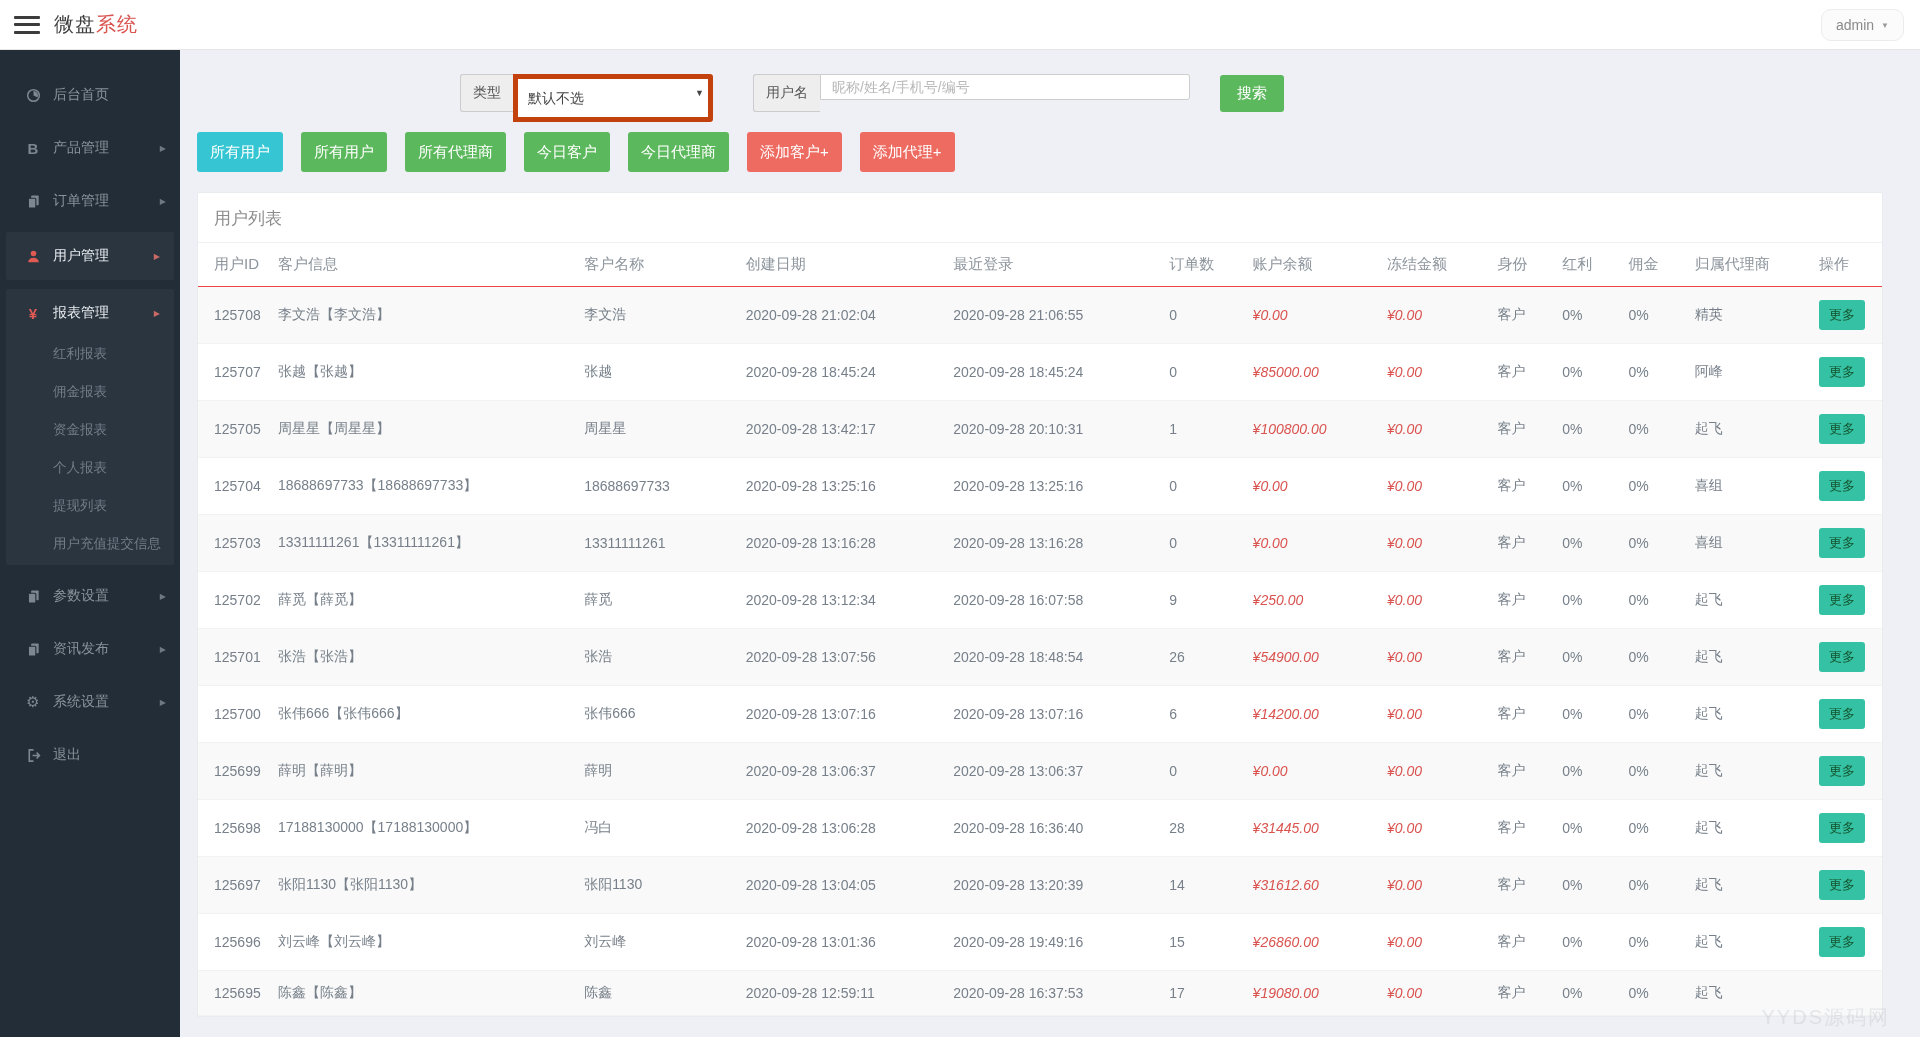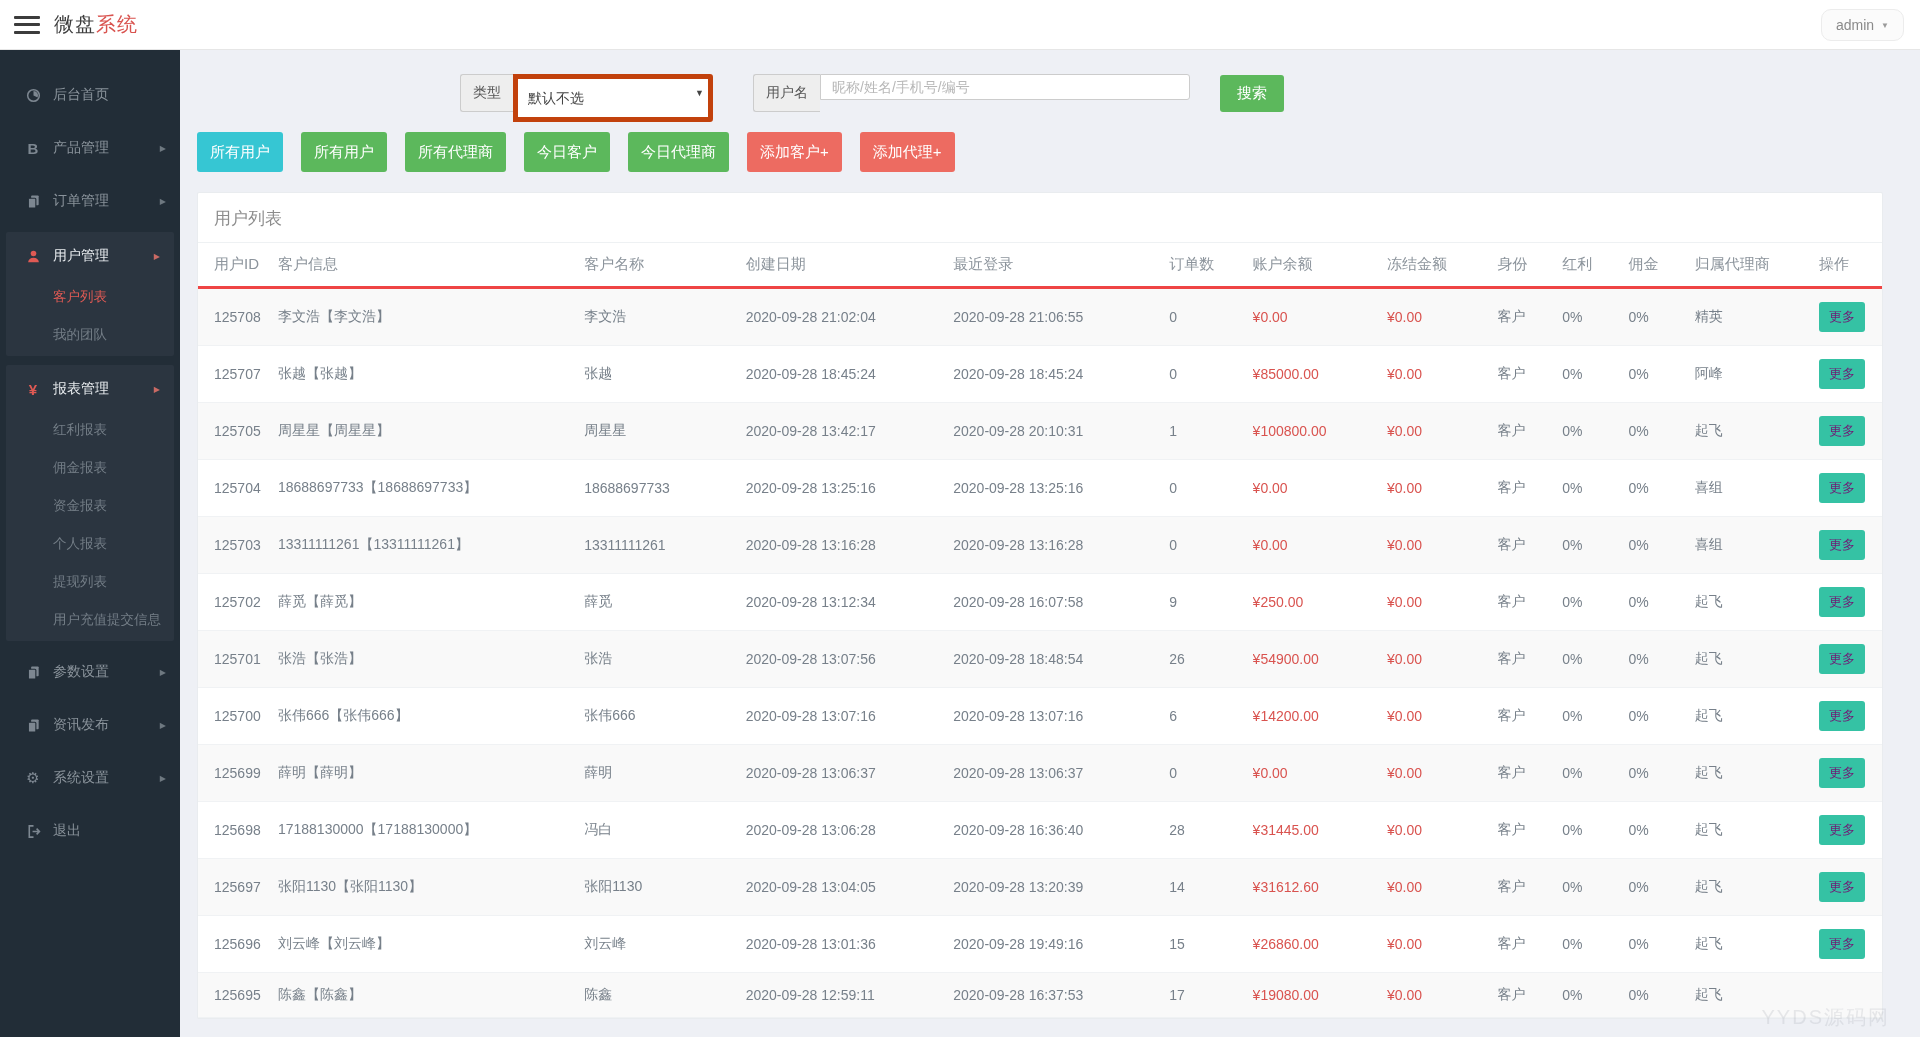--- a/index.html
+++ b/index.html
@@ -65,27 +65,27 @@
     font-size:15px; cursor:pointer; font-family:inherit; }
   .abtn.teal { background:#36c6d3; }
   .abtn.green { background:#5cb85c; }
   .abtn.red { background:#ed6b61; }
 
   
   .panel { margin-top:20px; background:#fff; border:1px solid #e9ecef; border-radius:2px; }
   .panel-title { padding:14px 16px 12px; color:#8c8c8c; font-size:17px; }
   table.users { width:100%; border-collapse:collapse; table-layout:fixed; }
   table.users th { text-align:left; font-weight:400; color:#8c949c; font-size:15px;
-    padding:12px 8px 12px 0; border-top:1px solid #eef1f3; border-bottom:3px solid #ef4444; }
+    padding:12px 8px 12px 0; border-top:1px solid #eef1f3; border-bottom:1px solid #ef4444; }
   table.users th:first-child, table.users td:first-child { padding-left:16px; }
   table.users td { color:#77808a; font-size:14px; padding:13px 8px 13px 0;
     border-bottom:1px solid #f0f2f4; white-space:nowrap; overflow:hidden; }
   table.users tbody tr:nth-child(odd) { background:#f9f9f9; }
-  table.users td.money { color:#d9534f; }
-  .btn-more { background:#35c2a4; border:none; border-radius:3px; color:#701a75; font-size:13px;
+  table.users td.money { color:#d9534f;font-style:italic; }
+  .btn-more { background:#35c2a4; border:none; border-radius:3px; color:#14532d; font-size:13px;
     padding:6px 10px; cursor:pointer; font-family:inherit; }
 
   .watermark { position:absolute; right:30px; bottom:6px; font-size:20px;
     color:rgba(160,165,175,0.22); letter-spacing:2px; }
 </style>
 </head>
 <body>
 
 <div class="topbar">
   <div class="hamburger">
@@ -133,24 +133,20 @@
       <div class="side-group">
         <div class="side-item">
           <span class="s-icon">
             <svg viewBox="0 0 16 16">
               <circle cx="8" cy="4.8" r="3" fill="currentColor"></circle>
               <path d="M2.3 14.2 a5.7 4.9 0 0 1 11.4 0 Z" fill="currentColor"></path>
             </svg>
           </span>
           <span class="s-label">用户管理</span>
           <span class="arrow">▶</span>
-        </div>
-        <div class="side-sub">
-          <div class="sub-item active">客户列表</div>
-          <div class="sub-item">我的团队</div>
         </div>
       </div>
       <div class="side-group">
         <div class="side-item">
           <span class="s-icon">
             <b style="font-size:15px;">¥</b>
           </span>
           <span class="s-label">报表管理</span>
           <span class="arrow">▶</span>
         </div>

